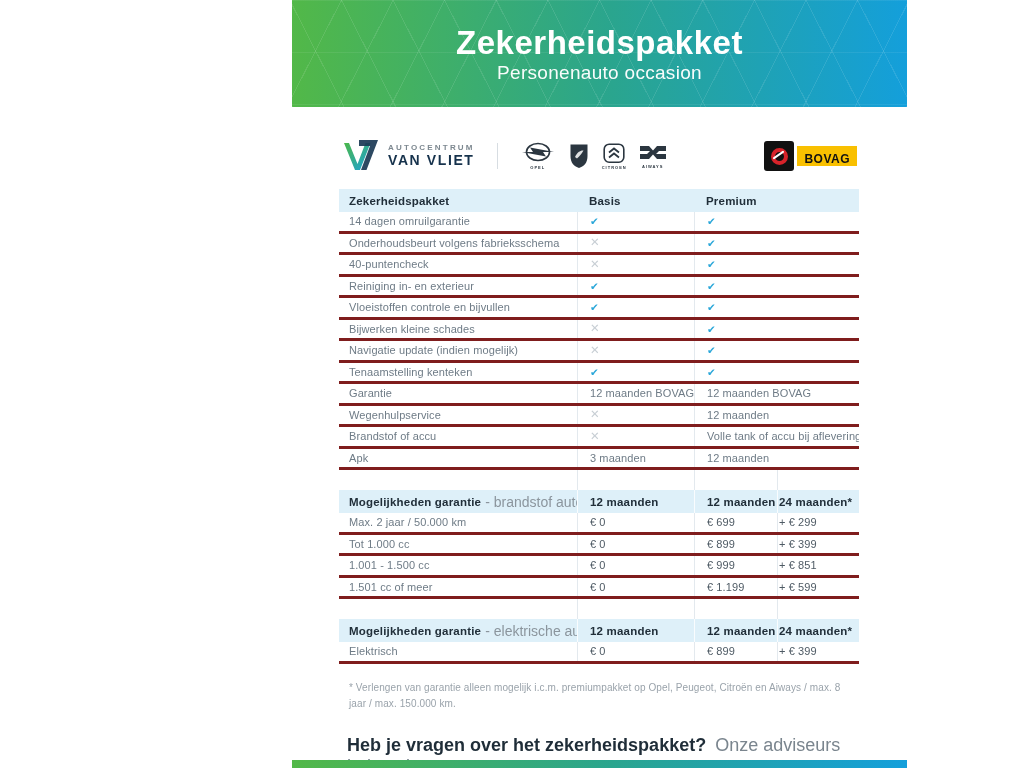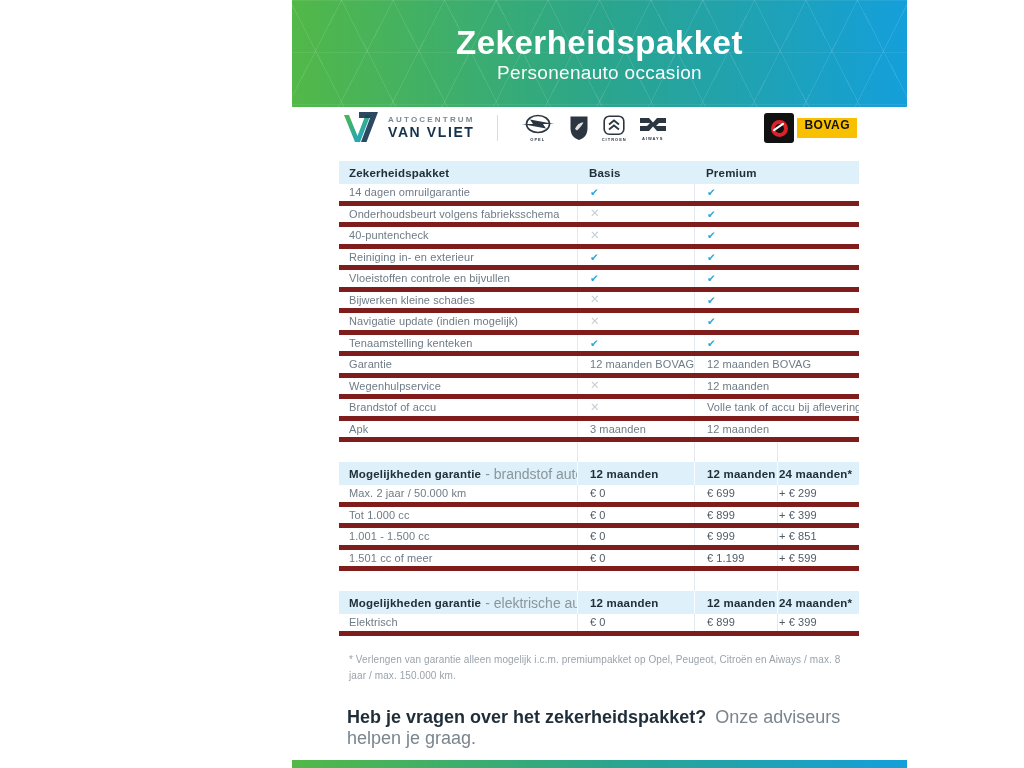--- a/index.html
+++ b/index.html
@@ -22,44 +22,44 @@
   }
   .band-bottom { bottom:0; height:8px; }
   .band-inner { position:relative; height:100%; display:flex; flex-direction:column; align-items:center; justify-content:center; padding-top:2px; }
   .page-title { color:#ffffff; font-size:33px; font-weight:700; letter-spacing:0.5px; line-height:1.1; }
   .page-subtitle { color:rgba(255,255,255,0.97); font-size:19px; font-weight:400; letter-spacing:0.3px; }
 
   
   .sheet { position:absolute; left:205px; top:107px; width:615px; }
 
   
-  .logo-row { display:flex; align-items:center; justify-content:space-between; padding:0 50px 0 52px; margin-top:0; height:42px; }
+  .logo-row { display:flex; align-items:center; justify-content:space-between; padding:0 50px 0 52px; margin-top:28px; height:42px; }
   .dealer-group { display:flex; align-items:center; gap:14px; }
   .dealer-logo { display:flex; align-items:center; gap:8px; }
   .dealer-text { display:flex; flex-direction:column; line-height:1.1; }
   .dealer-top { font-size:8px; font-weight:600; letter-spacing:2.2px; color:#7d8890; }
   .dealer-bottom { font-size:14px; font-weight:700; letter-spacing:1.6px; color:#16324c; }
   .logo-divider { width:1px; height:26px; background:#d7dde2; margin:0 8px; }
   .brand-logos { display:flex; align-items:center; gap:13px; }
   .brand { display:flex; flex-direction:column; align-items:center; color:#2b3640; }
   .brand-word { font-size:4px; font-weight:700; letter-spacing:1px; color:#2b3640; margin-top:1px; }
   
   .bovag { display:flex; align-items:center; }
   .bovag-emblem { width:30px; height:30px; background:#111111; border-radius:3px; display:flex; align-items:center; justify-content:center; position:relative; }
   .bovag-ring { width:17px; height:17px; border:4px solid #d8232a; border-radius:50%; position:relative; }
   .bovag-needle { position:absolute; left:8px; top:13px; width:13px; height:2px; background:#ffffff; transform:rotate(-35deg); border-radius:1px; }
-  .bovag-box { height:20px; background:#f9c000; display:flex; align-items:flex-start; padding:0 7px; margin-left:3px; }
+  .bovag-box { height:20px; background:#f9c000; display:flex; align-items:flex-end; padding:0 7px; margin-left:3px; }
   .bovag-word { font-size:12px; font-weight:800; color:#111111; letter-spacing:0.5px; }
 
   
   .tables { padding:0 48px 0 47px; }
   .tbl { width:520px; }
   .tbl-package { margin-top:12px; }
   .thead { display:grid; background:#def0f9; height:23px; align-items:center; }
-  .trow  { display:grid; height:21.5px; align-items:center; border-bottom:5px solid #7f1d1d; }
+  .trow  { display:grid; height:21.5px; align-items:center; border-bottom:3px solid #7f1d1d; }
   .tspacer { display:grid; height:20px; }
   .cols3 { grid-template-columns:238px 117px 165px; }
   .cols4 { grid-template-columns:238px 117px 83px 82px; }
   .tcell { height:100%; display:flex; align-items:center; overflow:hidden; white-space:nowrap; }
   .trow .tcell:not(:first-child), .tspacer .tcell:not(:first-child) { border-left:1px solid #e3e9ee; }
   .thead-price .tcell:not(:first-child) { border-left:1px solid rgba(255,255,255,0.8); }
   .tcell:nth-child(1) { padding-left:10px; }
   .tcell:nth-child(2), .tcell:nth-child(3) { padding-left:12px; }
   .tcell:nth-child(4) { padding-left:1px; }
   .th-text { font-size:11.5px; font-weight:700; color:#212f3a; letter-spacing:0.2px; }

